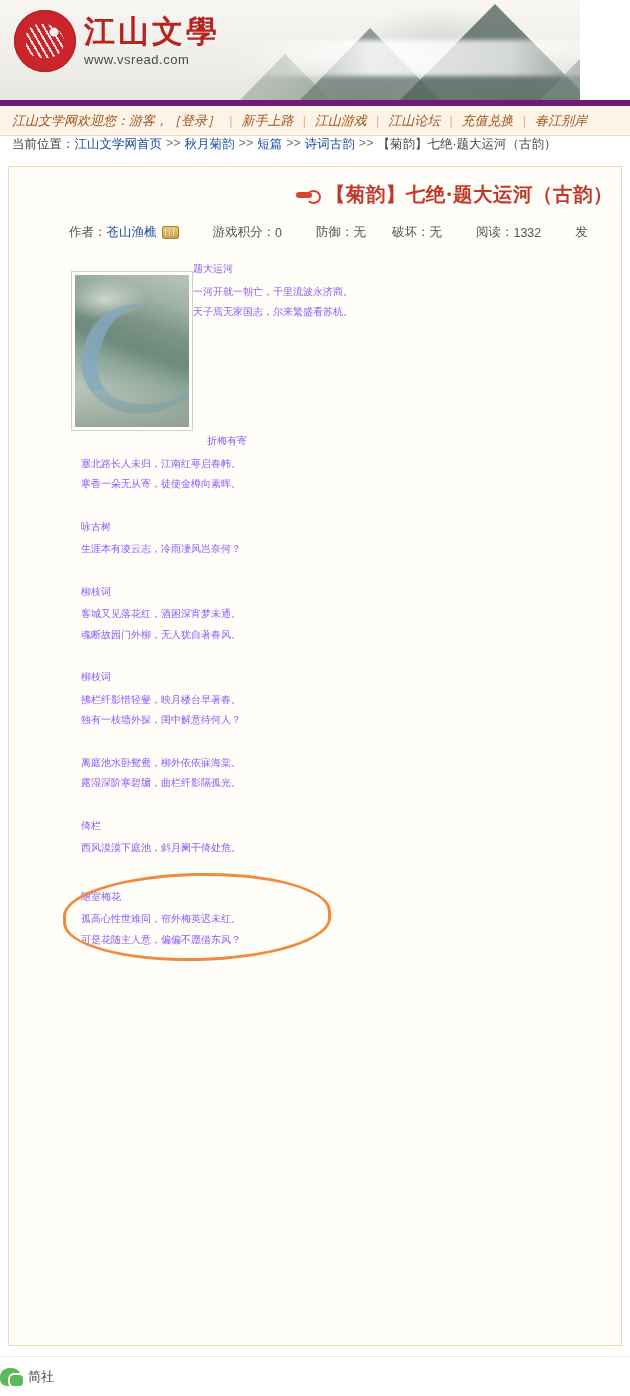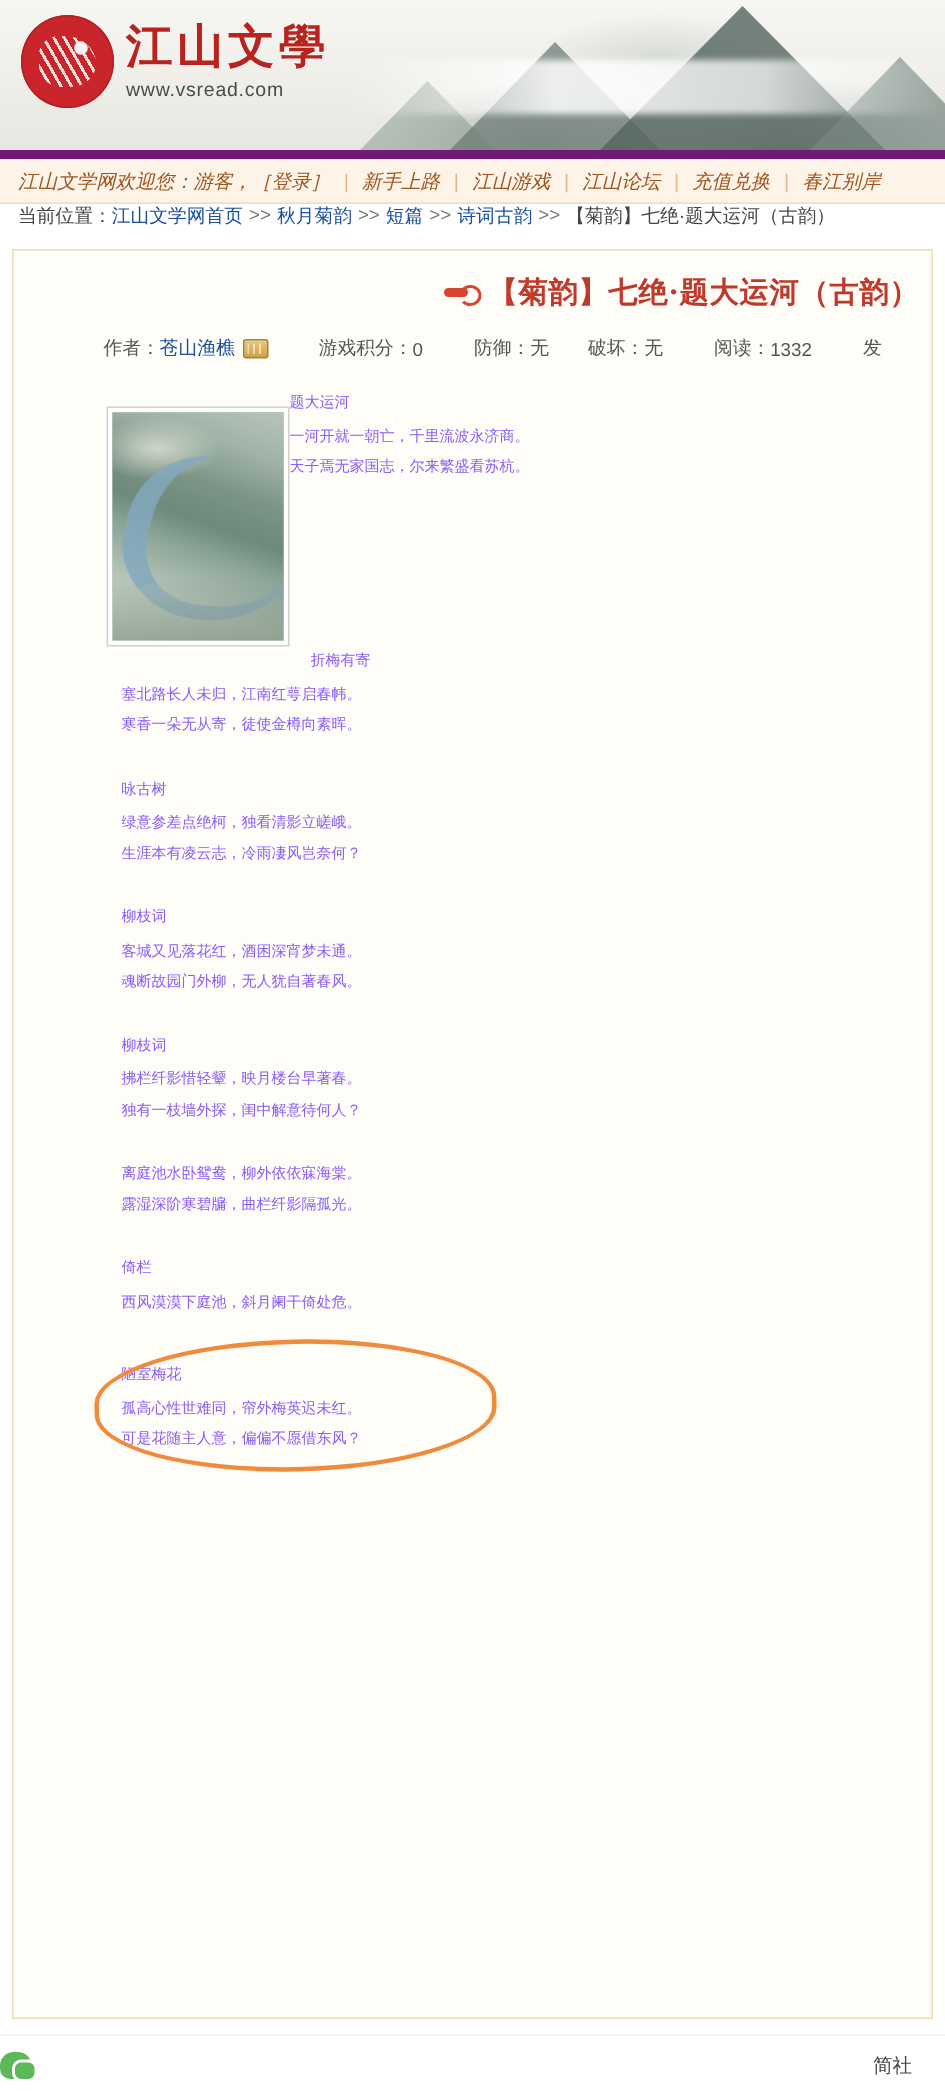--- a/index.html
+++ b/index.html
@@ -13,21 +13,21 @@
     font-family: "Liberation Sans", "DejaVu Sans", sans-serif;
     font-size: 13px;
     color: #333;
     position: relative;
     overflow: hidden;
   }
 
   
   .banner {
     position: relative;
-    width: 630px;
+    width: 580px;
     height: 100px;
     overflow: hidden;
     background: #84cc16;
   }
   .banner-art {
     position: absolute;
     inset: 0;
     background:
       radial-gradient(ellipse 150px 60px at 360px 95px, rgba(120,140,130,0.55), rgba(255,255,255,0) 70%),
       radial-gradient(ellipse 200px 70px at 520px 100px, rgba(100,120,115,0.5), rgba(255,255,255,0) 72%),
@@ -282,22 +282,22 @@
   }
 
   
   .footer {
     position: absolute;
     left: 0; right: 0; bottom: 0;
     height: 40px;
     background: #fff;
     display: flex;
     align-items: center;
-    justify-content: space-between;
-    padding-right: 22px;
+    justify-content: flex-start;
+    padding-right: 10px;
     gap: 7px;
     border-top: 1px solid #efefef;
   }
   .wechat-icon {
     width: 21px; height: 18px;
     background: #5bb85b;
     border-radius: 9px 9px 7px 7px;
     position: relative;
     flex: none;
   }
@@ -413,21 +413,20 @@
   <div class="poem-col poem-rest">
 
     <div class="stanza s2">
       <div class="st-title">折梅有寄</div>
       <div class="line">塞北路长人未归，江南红萼启春帏。</div>
       <div class="line">寒香一朵无从寄，徒使金樽向素晖。</div>
     </div>
 
     <div class="stanza">
       <div class="st-title">咏古树</div>
-      <div class="line">绿意参差点绝柯，独看清影立嵯峨。</div>
       <div class="line">生涯本有凌云志，冷雨凄风岂奈何？</div>
     </div>
 
     <div class="stanza">
       <div class="st-title">柳枝词</div>
       <div class="line">客城又见落花红，酒困深宵梦未通。</div>
       <div class="line">魂断故园门外柳，无人犹自著春风。</div>
     </div>
 
     <div class="stanza">

